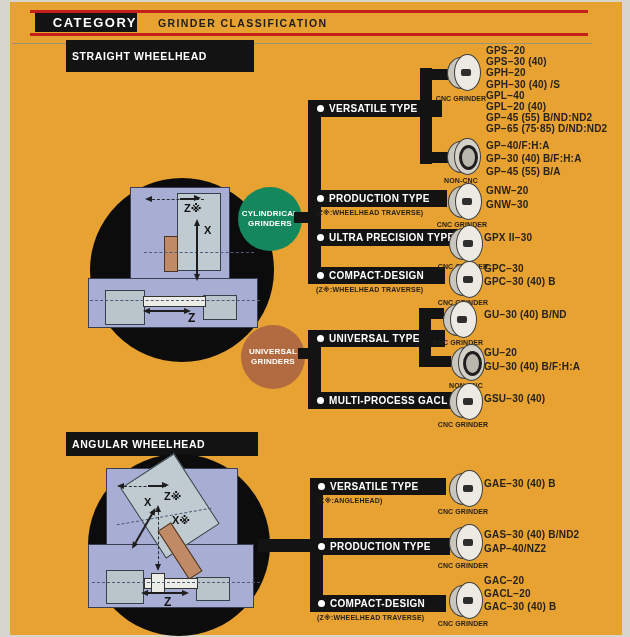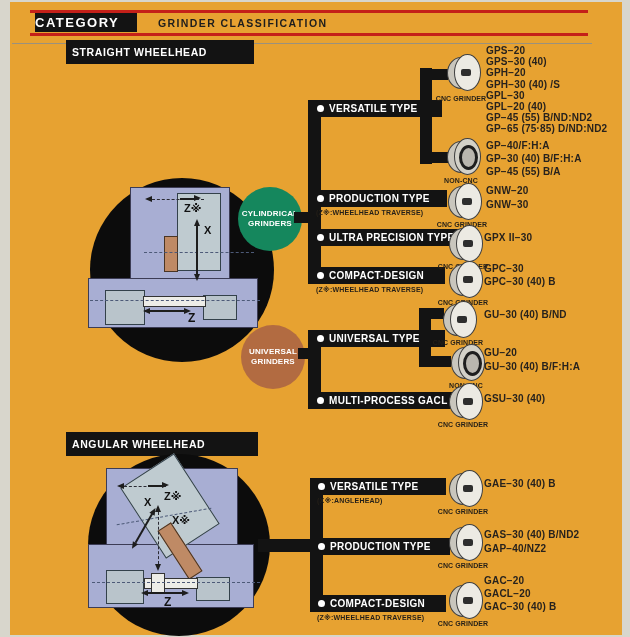--- a/index.html
+++ b/index.html
@@ -3,21 +3,21 @@
 <meta charset="utf-8">
 <style>
   html,body{margin:0;padding:0}
   body{width:630px;height:637px;position:relative;background:#D8D6CC;
        font-family:"Liberation Sans","DejaVu Sans",sans-serif;overflow:hidden}
   .abs{position:absolute}
   .paper{left:10px;top:2px;width:612px;height:633px;background:#E7A231}
   
   .redline{background:#C42019;height:3px}
   .catbox{background:#131313;color:#fff;font-weight:bold;font-size:13px;letter-spacing:1.5px;
-          display:flex;align-items:center;justify-content:flex-start}
+          display:flex;align-items:center;justify-content:flex-end}
   .pagetitle{color:#1d1d1d;font-weight:bold;font-size:10.5px;letter-spacing:1.4px}
   .thinrule{background:#9a917d;height:1px}
   .sechead{background:#131313;color:#fff;font-weight:bold;font-size:10.5px;letter-spacing:.6px;
            display:flex;align-items:center;padding-left:6px}
   
   .k{position:absolute;background:#131313}
   .tb{position:absolute;background:#131313;color:#fff;font-weight:bold;font-size:10px;
       letter-spacing:.3px;display:flex;align-items:center;padding-left:5px;white-space:nowrap}
   .tb .dot{width:7px;height:7px;border-radius:50%;background:#fff;margin-right:5px;flex:0 0 auto}
   .sub{position:absolute;color:#241f18;font-weight:bold;font-size:7px;letter-spacing:.2px;white-space:nowrap}
@@ -67,21 +67,21 @@
 <div class="abs paper"></div>
 
 <div class="abs redline" style="left:30px;top:10px;width:558px"></div>
 <div class="abs catbox" style="left:35px;top:13px;width:102px;height:19px">
   <span>CATEGORY</span>
 </div>
 <div class="abs pagetitle" style="left:158px;top:17px">GRINDER CLASSIFICATION</div>
 <div class="abs redline" style="left:30px;top:33px;width:558px"></div>
 <div class="abs thinrule" style="left:12px;top:43px;width:580px"></div>
 
-<div class="abs sechead" style="left:66px;top:40px;width:182px;height:24px">STRAIGHT WHEELHEAD</div>
+<div class="abs sechead" style="left:66px;top:40px;width:182px;height:32px">STRAIGHT WHEELHEAD</div>
 
 <div class="diagram" style="left:78px;top:168px;width:212px;height:200px">
   <div class="blackcircle" style="left:12px;top:10px;width:184px;height:184px"></div>
   <div class="mbody" style="left:52px;top:19px;width:98px;height:95px"></div>
   <div class="mbody" style="left:10px;top:110px;width:168px;height:48px"></div>
   <div class="mhead" style="left:99px;top:25px;width:42px;height:76px"></div>
   <div class="mwheel" style="left:86px;top:68px;width:12px;height:34px"></div>
   <div class="cline" style="left:66px;top:84px;width:110px"></div>
   <div class="dline" style="left:74px;top:31px;width:52px"></div>
   <div class="tri l" style="left:67px;top:28px"></div>
@@ -153,21 +153,21 @@
   <div class="back"></div>
     <div class="face"></div>
     <div class="hub"></div>
 </div>
 <div class="kind" style="left:430px;top:95px">CNC GRINDER</div>
 <div class="models tight" style="left:486px;top:45px">
   <div>GPS−20</div>
   <div>GPS−30 (40)</div>
   <div>GPH−20</div>
   <div>GPH−30 (40) /S</div>
-  <div>GPL−30</div>
+  <div>GPL−40</div>
   <div>GPL−20 (40)</div>
   <div>GP−45 (55) B/ND:ND2</div>
   <div>GP−65 (75·85) D/ND:ND2</div>
 </div>
 
 <div class="wheel noncnc" style="left:447px;top:138px">
   <div class="back"></div>
     <div class="face"></div>
     <div class="ring"></div>
 </div>

